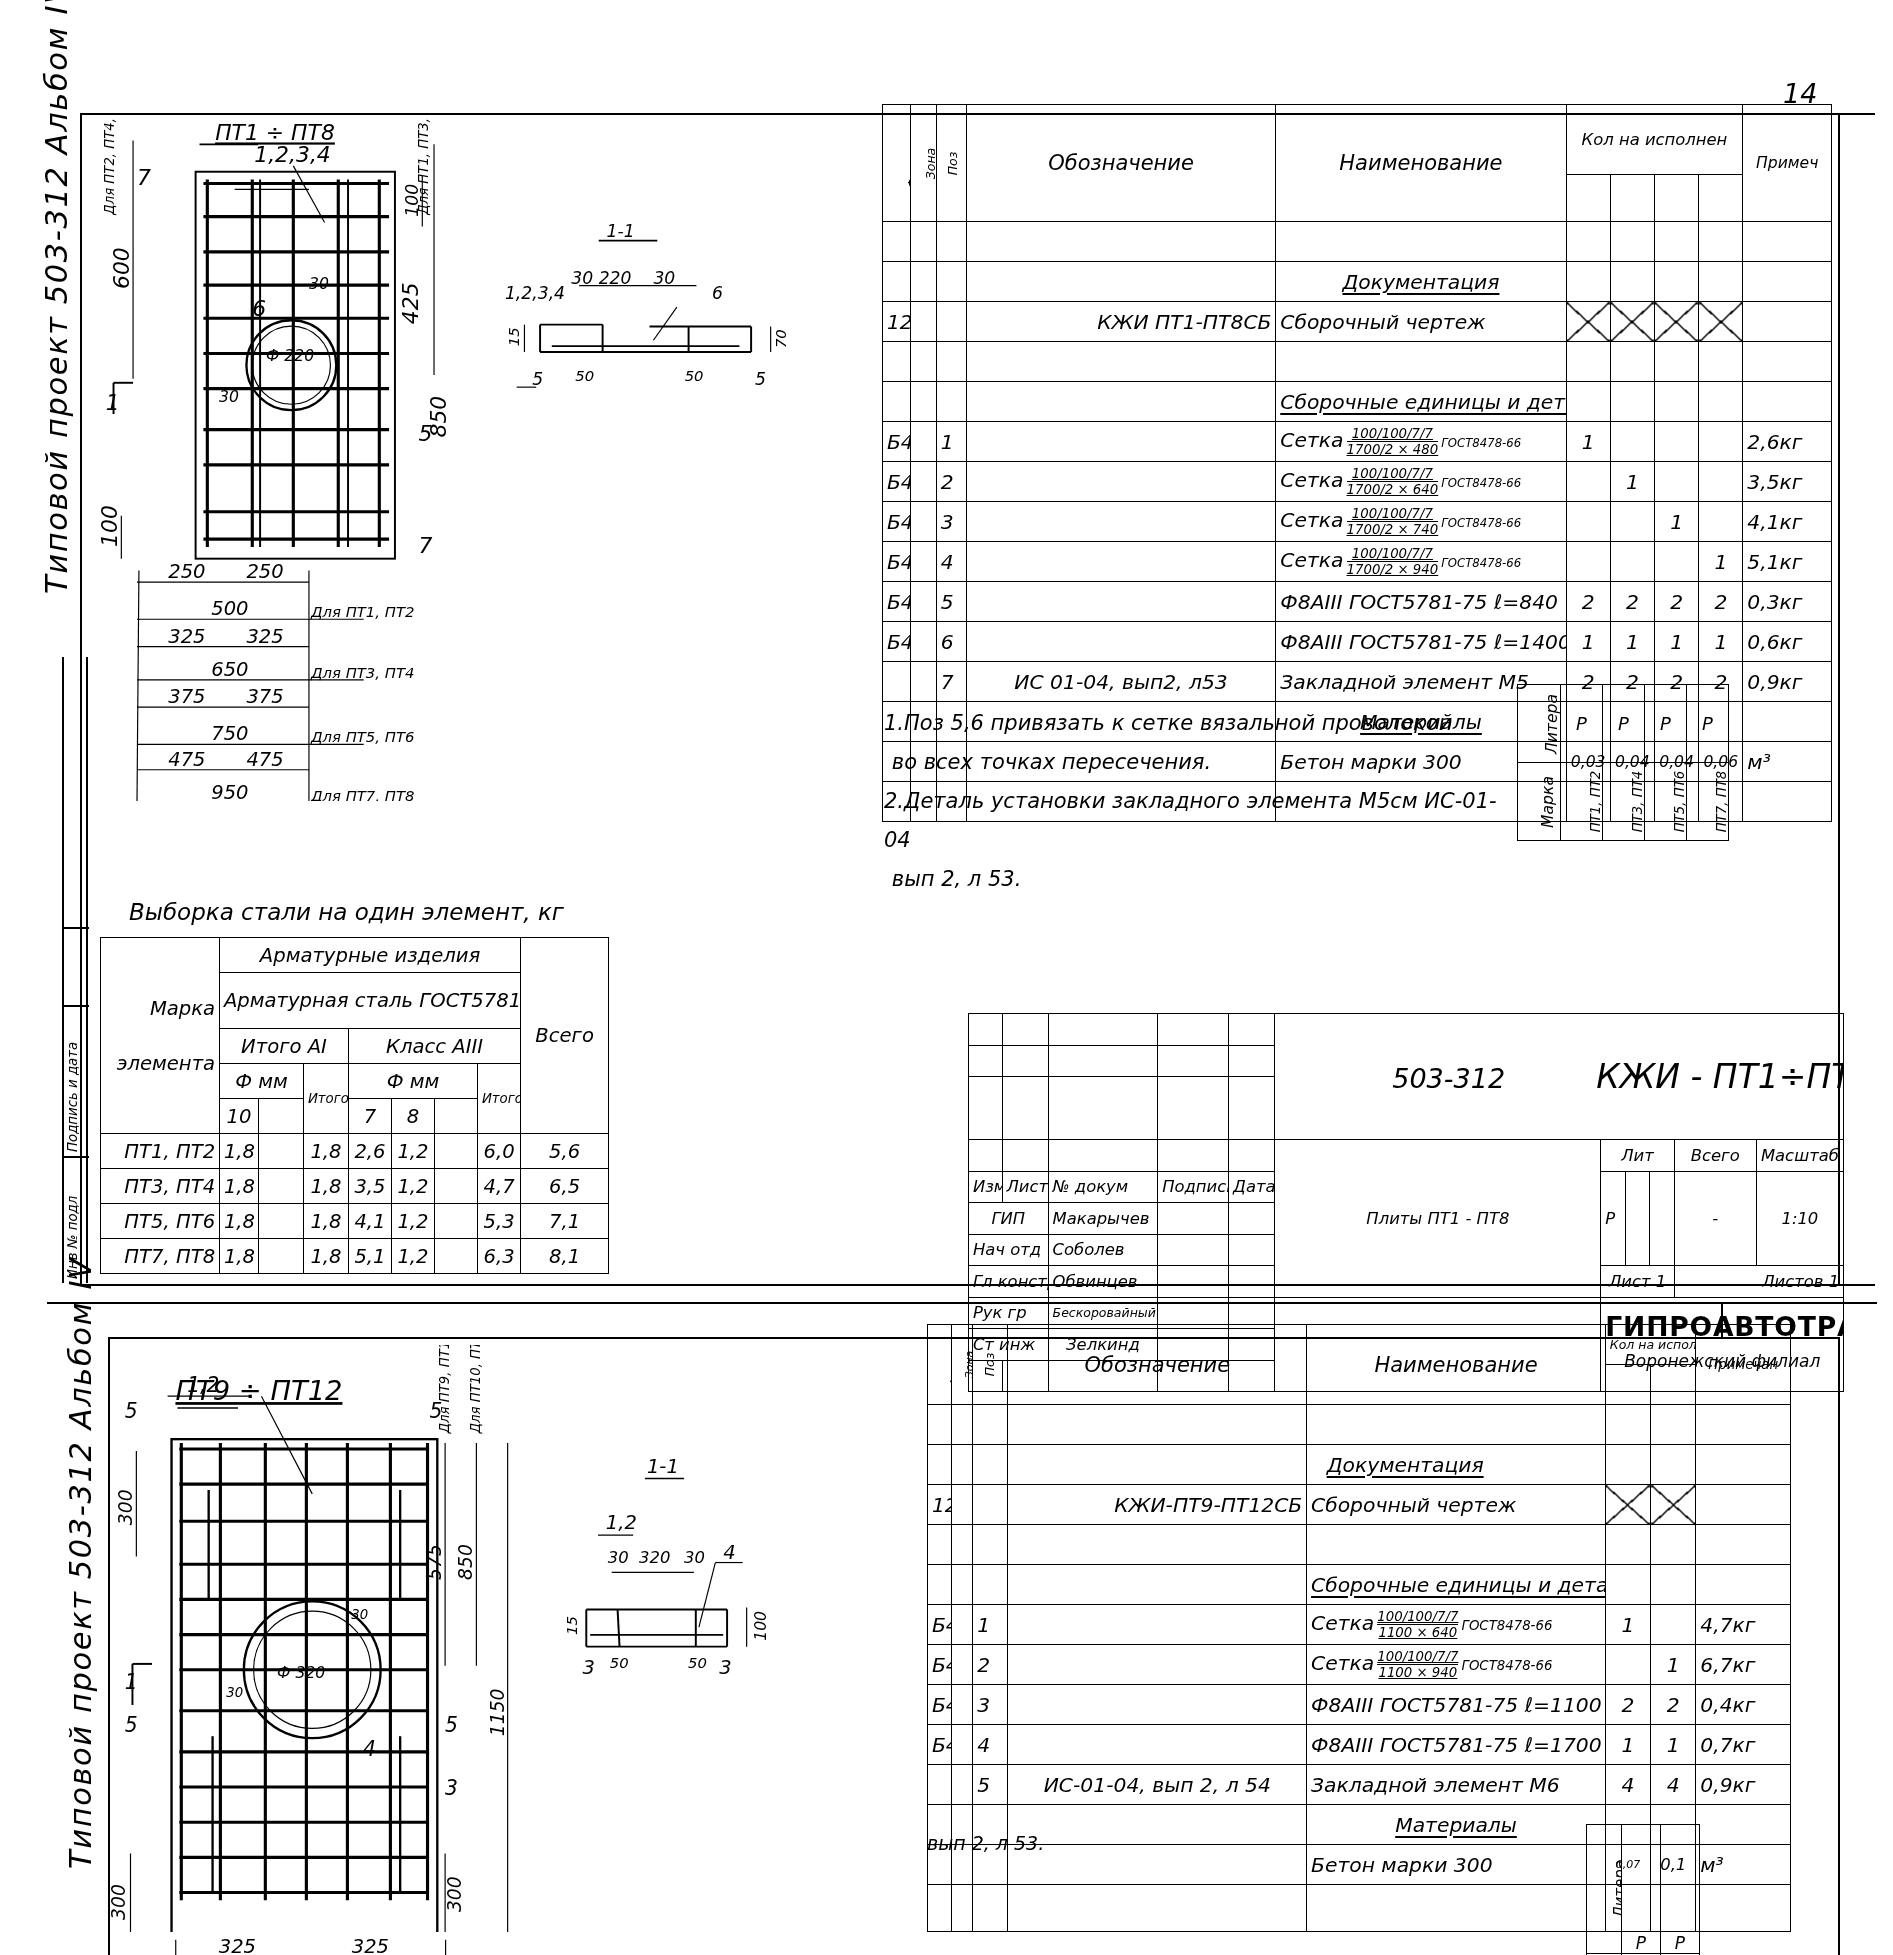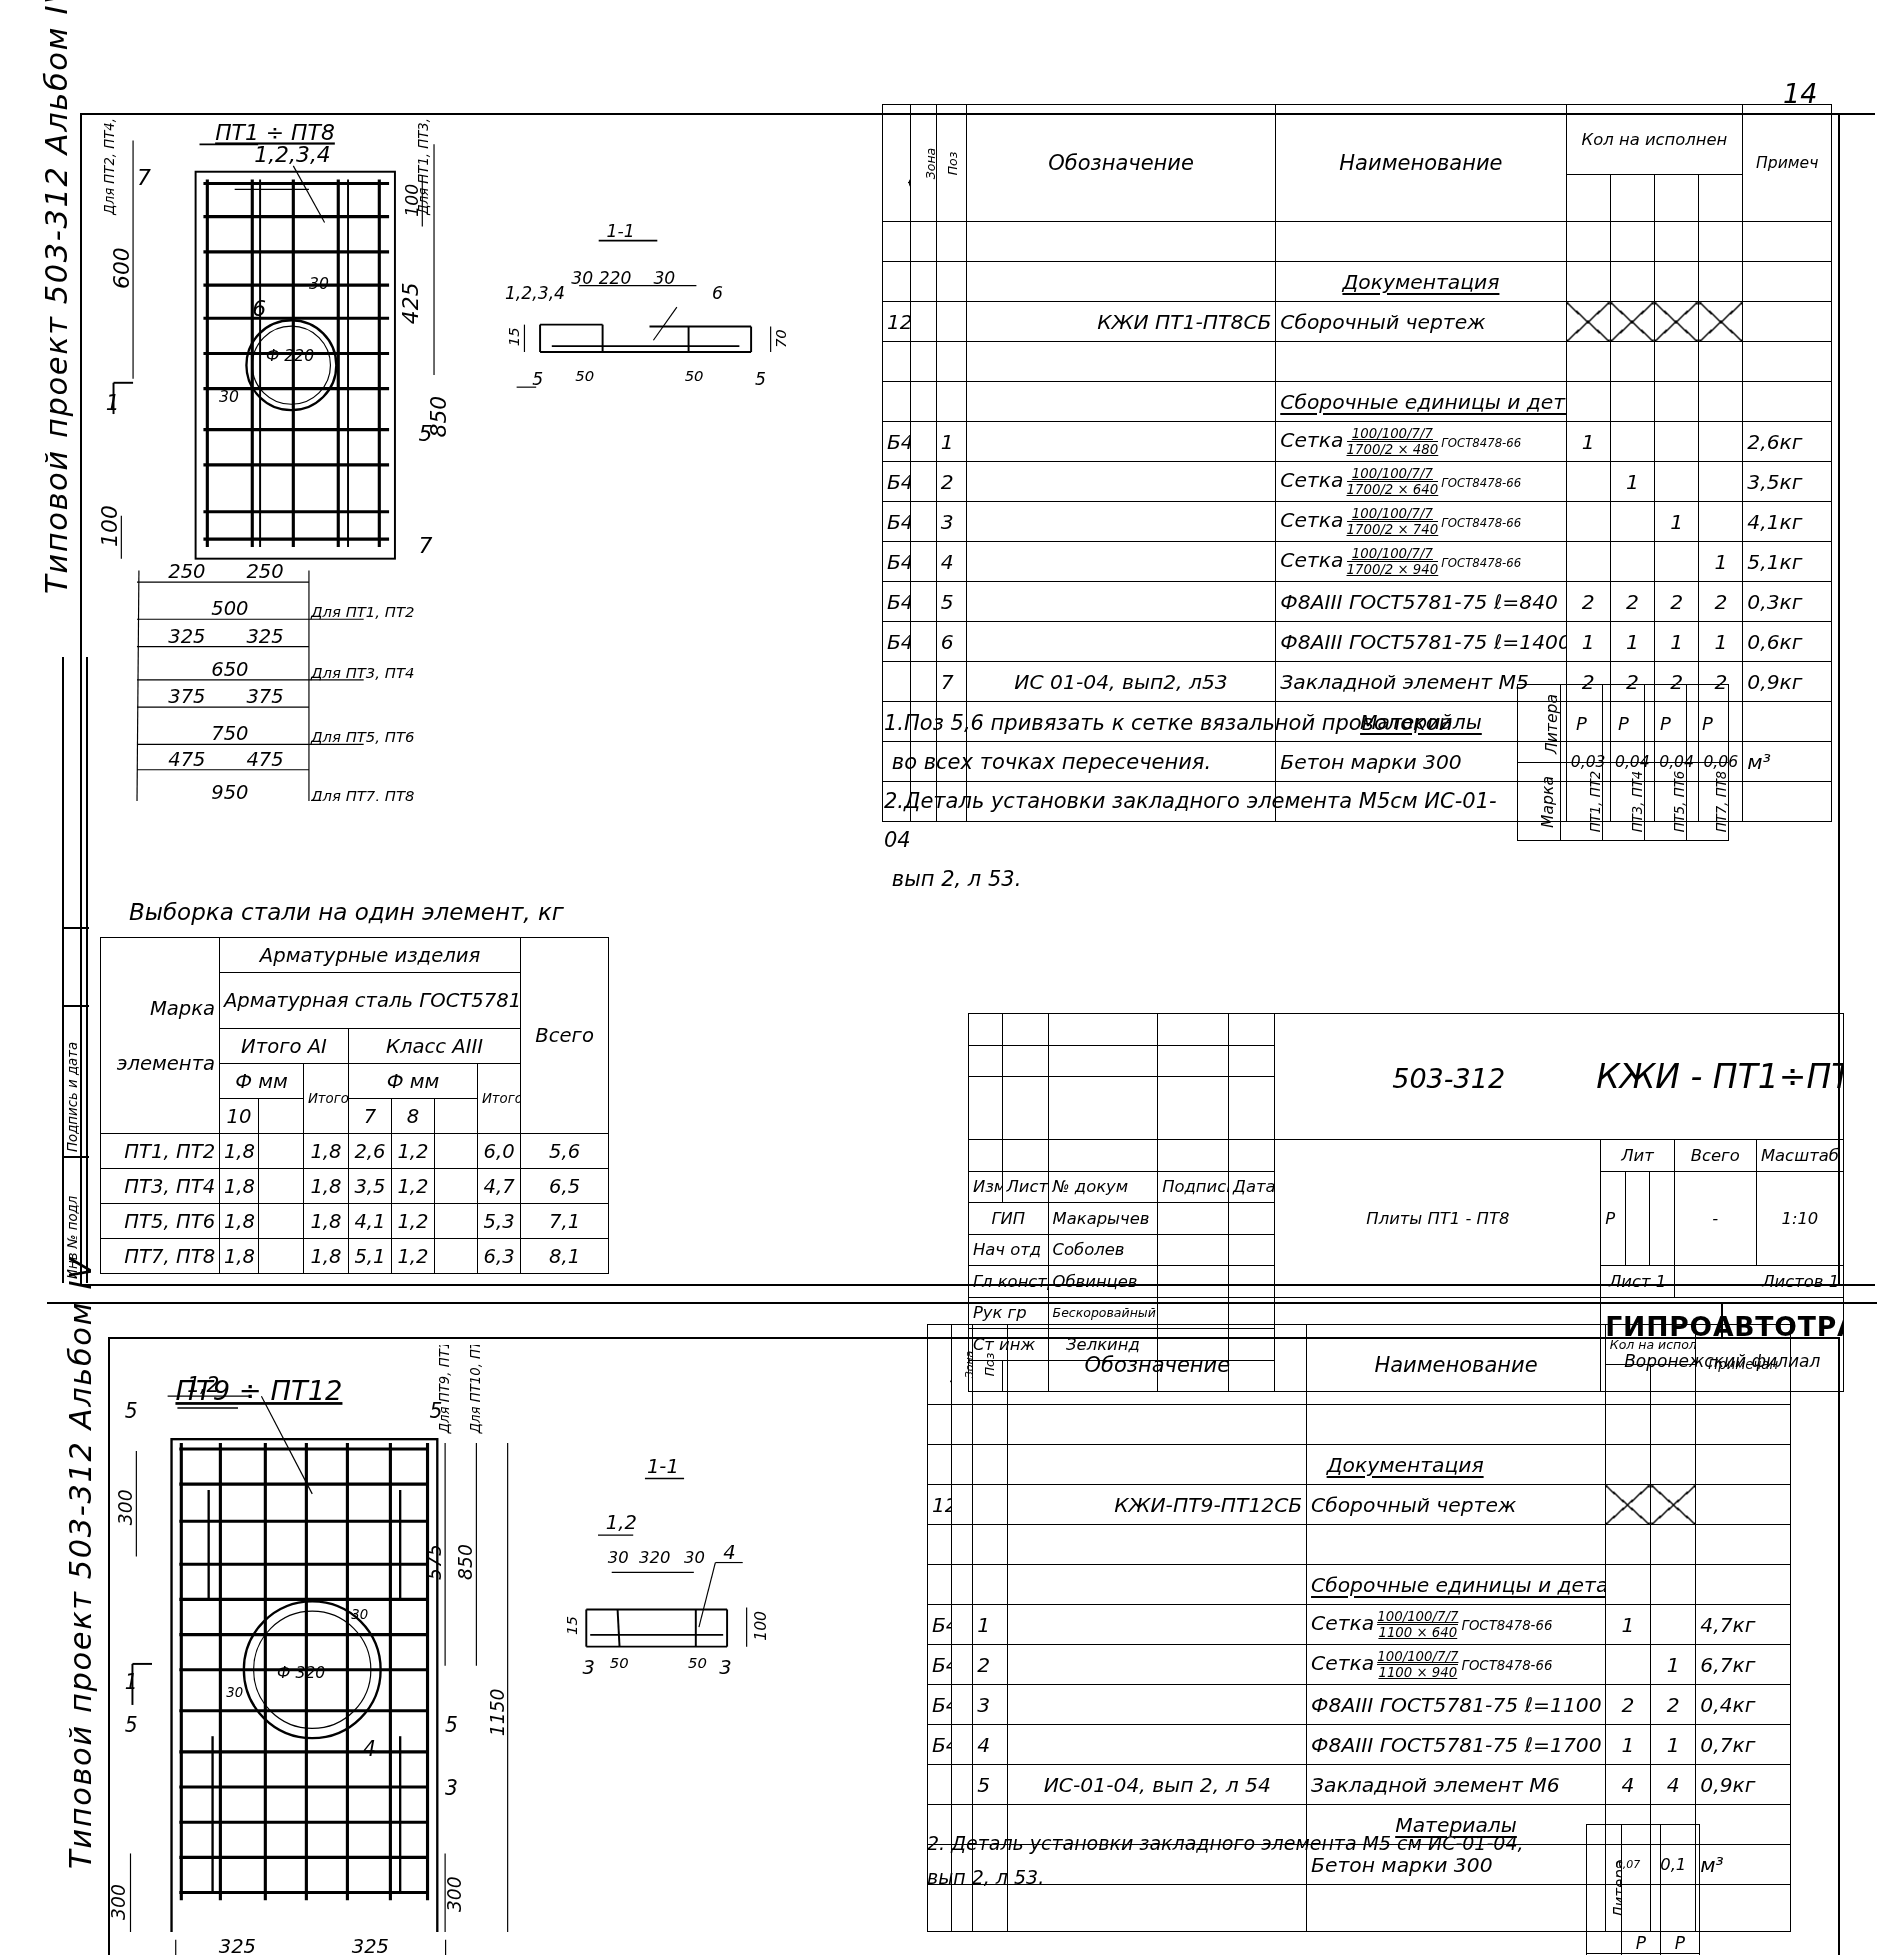--- a/index.html
+++ b/index.html
@@ -912,21 +912,20 @@
           <td></td>
           <td></td>
           <td></td>
           <td></td>
           <td></td>
         </tr>
   </tbody>
     </table>
 
   <div class="abs notes" style="left:927px;top:1826px;width:665px;font-size:19px;line-height:34px;">
-    <div>2. Деталь установки закладного элемента М5 см ИС-01-04,</div>
     <div>вып 2, л 53.</div>
   </div>
 
   <table class="grid" style="left:1586px;top:1824px;width:113px;">
     <colgroup>
         <col style="width:35px">
         <col style="width:39px">
         <col style="width:39px">
       </colgroup>
     <tbody>

